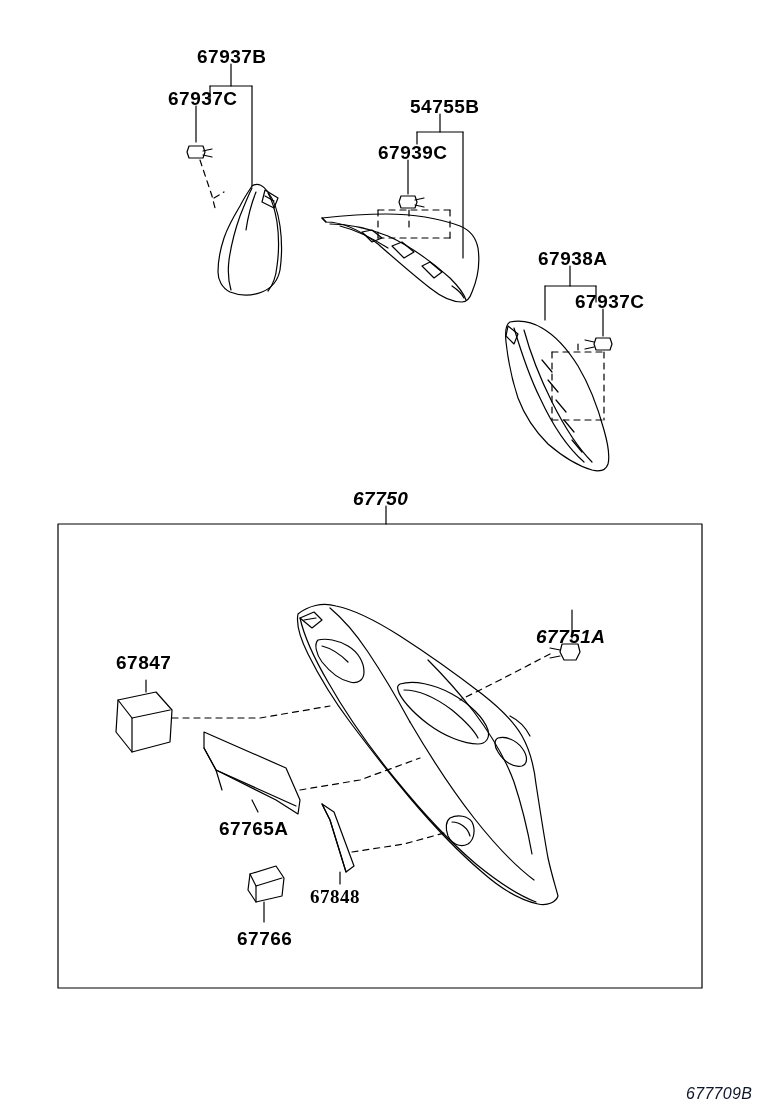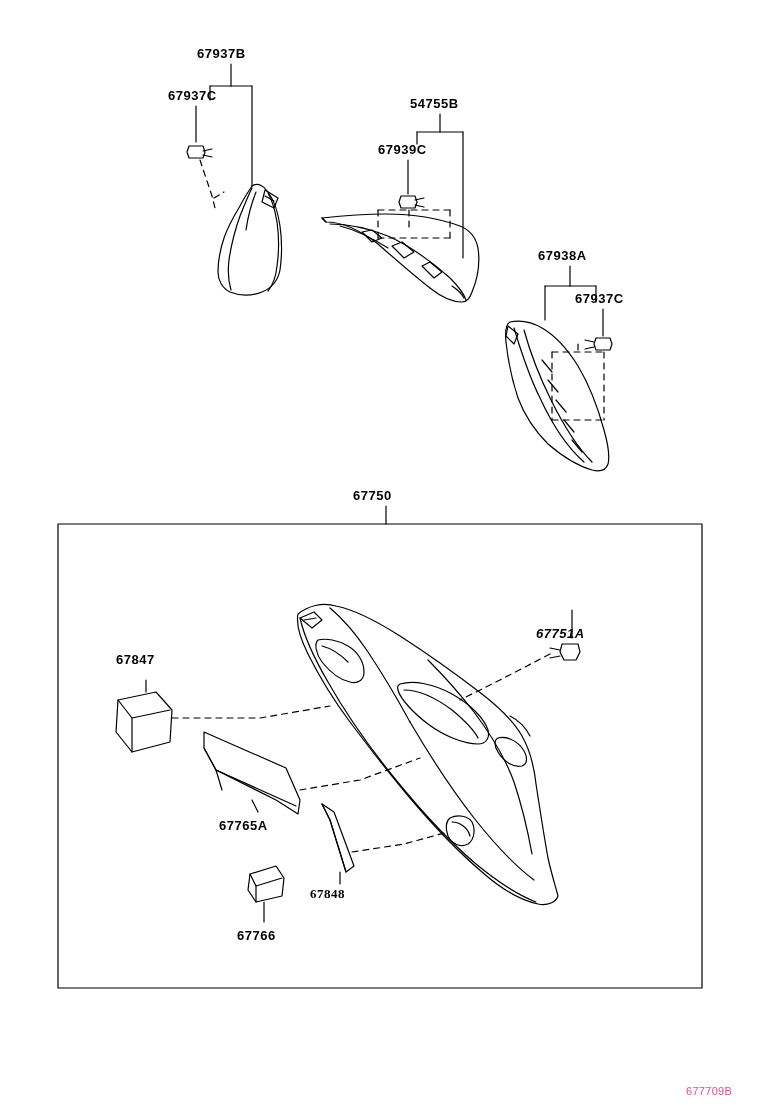--- a/index.html
+++ b/index.html
@@ -23,33 +23,34 @@
   }
   svg.diagram {
     position: absolute;
     left: 0; top: 0;
     width: 760px;
     height: 1112px;
   }
   .lbl {
     position: absolute;
     font-family: "Liberation Sans", sans-serif;
-    font-size: 13px;
+    font-size: 19px;
     font-weight: bold;
     letter-spacing: 0.5px;
     color: #000000;
     white-space: nowrap;
   }
   .lbl-sm {
     position: absolute;
     font-family: "Liberation Sans", sans-serif;
-    font-size: 11px;
-    color: #ec4899;
+    font-size: 16px;
+    color: #0f172a;
     white-space: nowrap;
     letter-spacing: 0.3px;
+    font-style: italic;
   }
 </style>
 </head>
 <body>
 
 <div id="diagram-root">
 
   <svg class="diagram" viewBox="0 0 760 1112">
     <g fill="none" stroke="#000000" stroke-width="1.2" stroke-linejoin="round" stroke-linecap="round">
 
@@ -224,21 +225,21 @@
 
     </g>
   </svg>
 
   <div class="lbl" style="left:197px; top:46px;">67937B</div>
   <div class="lbl" style="left:168px; top:88px;">67937C</div>
   <div class="lbl" style="left:410px; top:96px;">54755B</div>
   <div class="lbl" style="left:378px; top:142px;">67939C</div>
   <div class="lbl" style="left:538px; top:248px;">67938A</div>
   <div class="lbl" style="left:575px; top:291px;">67937C</div>
-  <div class="lbl" style="left:353px; top:488px;">67750</div>
+  <div class="lbl" style="left:353px; top:488px;font-style:italic;">67750</div>
   <div class="lbl" style="left:536px; top:626px;font-style:italic;">67751A</div>
   <div class="lbl" style="left:116px; top:652px;">67847</div>
   <div class="lbl" style="left:219px; top:818px;">67765A</div>
   <div class="lbl" style="left:310px; top:886px;font-family:Liberation Serif, serif;">67848</div>
   <div class="lbl" style="left:237px; top:928px;text-align:center;">67766</div>
 
   <div class="lbl-sm" style="left:686px; top:1085px;">677709B</div>
 
 </div>
 

